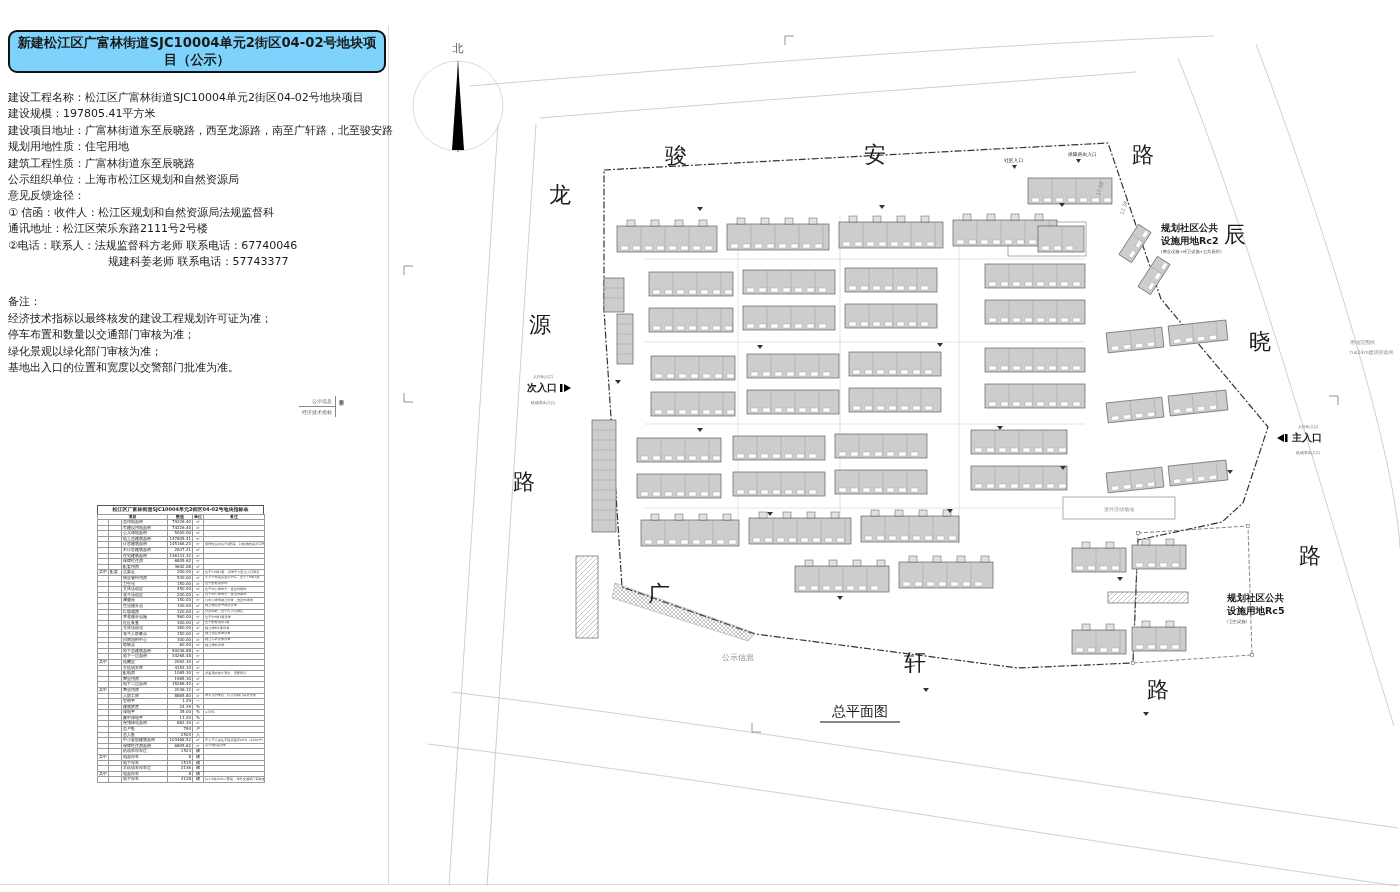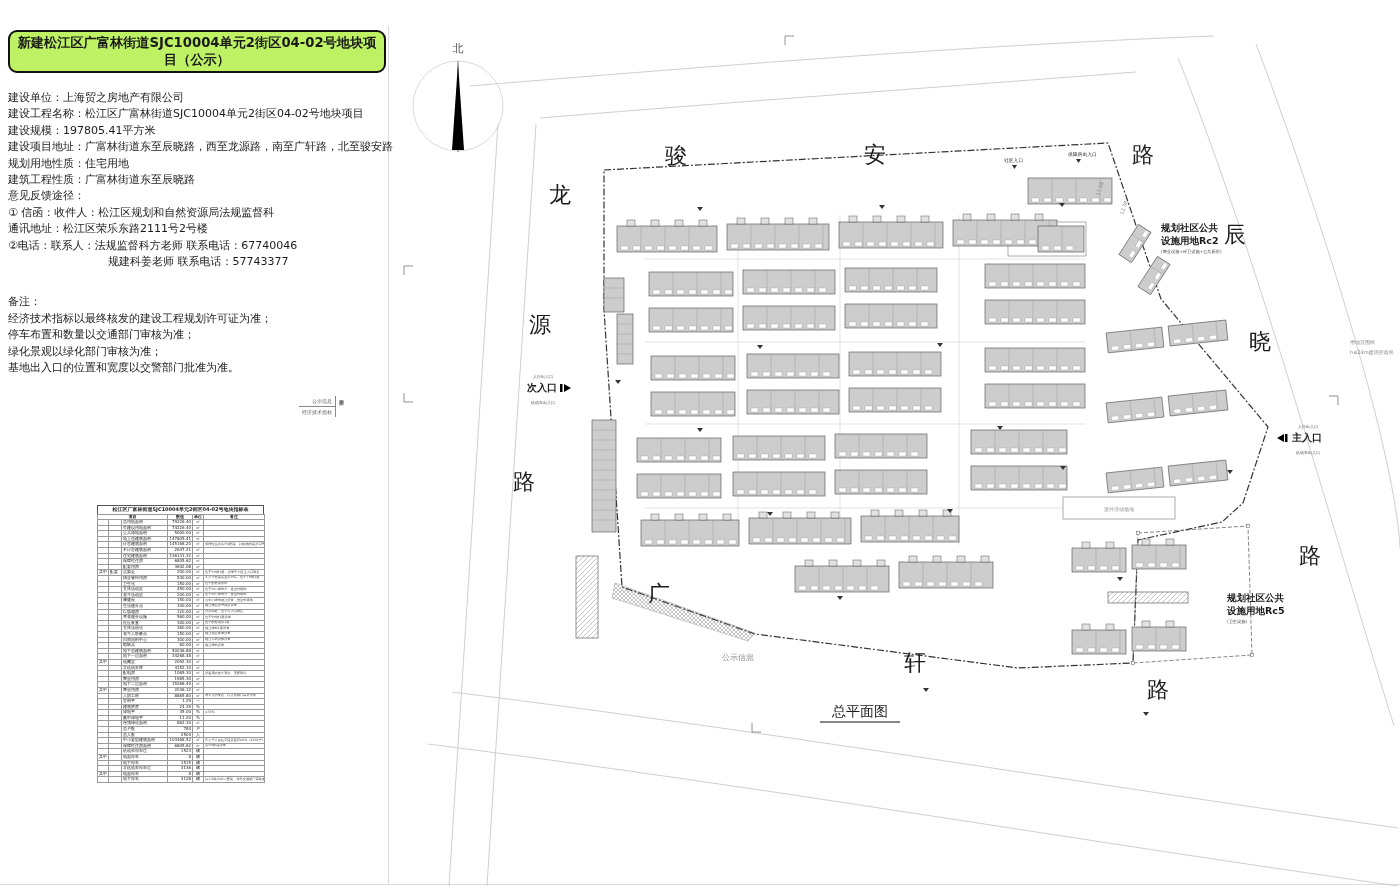--- a/index.html
+++ b/index.html
@@ -2,21 +2,21 @@
 <html><head>
 <meta charset="utf-8">
 <style>
   html,body{margin:0;padding:0}
   body{width:1400px;height:892px;background:#fff;position:relative;overflow:hidden;
        font-family:"DejaVu Sans","Liberation Sans",sans-serif;color:#1a1a1a}
   .vframe{position:absolute;left:388px;top:26px;width:1px;height:858px;background:#d9d9d9}
   .hframe{position:absolute;left:0;top:884px;width:1400px;height:1px;background:#dcdcdc}
   .panel{position:absolute;left:8px;top:30px;width:378px}
   .title-box{border:2px solid #111;border-radius:9px;padding:3px 4px;font-size:13.2px;
-             font-weight:bold;text-align:center;line-height:1.25;background:#bef264}
+             font-weight:bold;text-align:center;line-height:1.25;background:#7dd3fc}
   .info{margin-top:17px;font-size:11px;line-height:16.4px;white-space:nowrap}
   .info div.indent{padding-left:100px}
   .remarks{margin-top:24px;font-size:11px;line-height:16.4px;white-space:nowrap}
   .tb{position:absolute;left:299px;top:396px;display:flex;align-items:stretch;color:#555}
   .tb .lcol{display:flex;flex-direction:column;justify-content:center}
   .tb .lcol div{font-size:5px;line-height:10px;padding:0 3px;text-align:right}
   .tb .lcol div:first-child{border-bottom:1px solid #888}
   .tb .scol{border-left:1px solid #888;writing-mode:vertical-rl;font-size:4.5px;
             line-height:8px;padding:1px 1px;letter-spacing:0}
   .itable{position:absolute;left:97px;top:505px;width:167px;background:#fff}
@@ -33,26 +33,26 @@
 </style>
 </head>
 <body>
 
 <div class="vframe"></div>
 <div class="hframe"></div>
 
 <div class="panel">
   <div class="title-box">新建松江区广富林街道SJC10004单元2街区04-02号地块项目（公示）</div>
   <div class="info">
-    <div>建设单位：上海贸之房地产有限公司</div>
     <div>建设工程名称：松江区广富林街道SJC10004单元2街区04-02号地块项目</div>
     <div>建设规模：197805.41平方米</div>
     <div>建设项目地址：广富林街道东至辰晓路，西至龙源路，南至广轩路，北至骏安路</div>
     <div>规划用地性质：住宅用地</div>
     <div>建筑工程性质：广富林街道东至辰晓路</div>
+    <div>公示组织单位：上海市松江区规划和自然资源局</div>
     <div>意见反馈途径：</div>
     <div>① 信函：收件人：松江区规划和自然资源局法规监督科</div>
     <div>通讯地址：松江区荣乐东路2111号2号楼</div>
     <div>②电话：联系人：法规监督科方老师 联系电话：67740046</div>
     <div class="indent">规建科姜老师 联系电话：57743377</div>
   </div>
   <div class="remarks">
     <div>备注：</div>
     <div>经济技术指标以最终核发的建设工程规划许可证为准；</div>
     <div>停车布置和数量以交通部门审核为准；</div>

